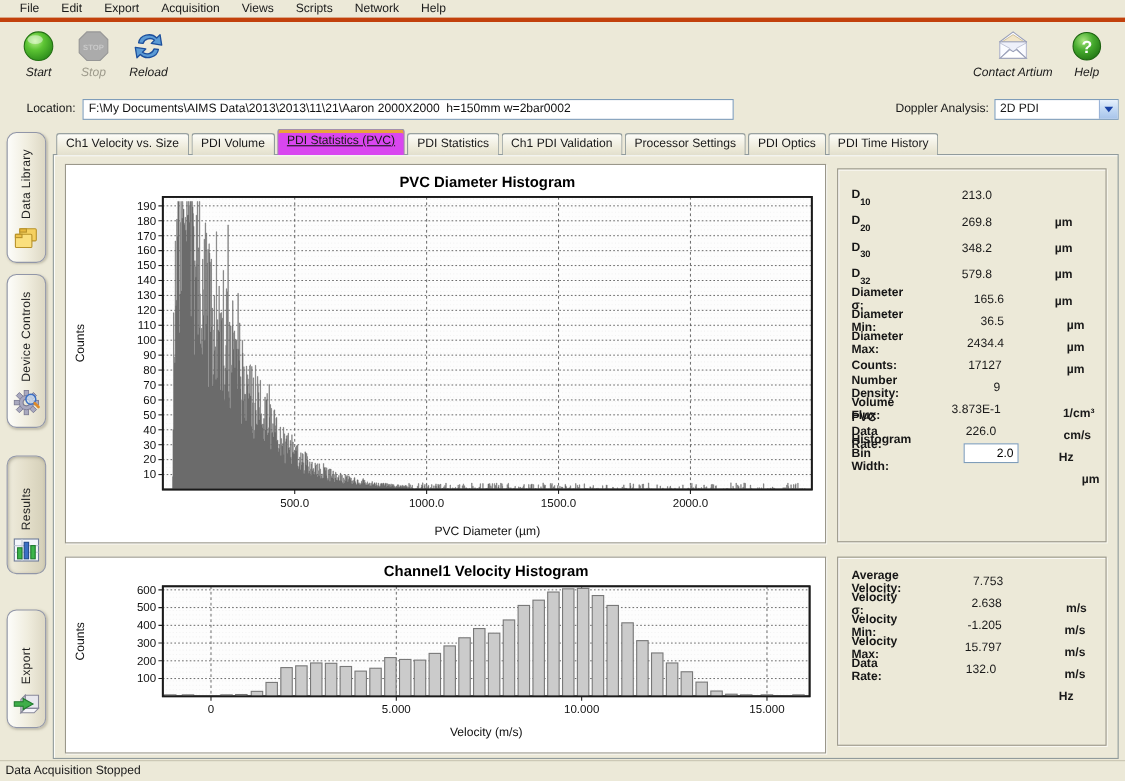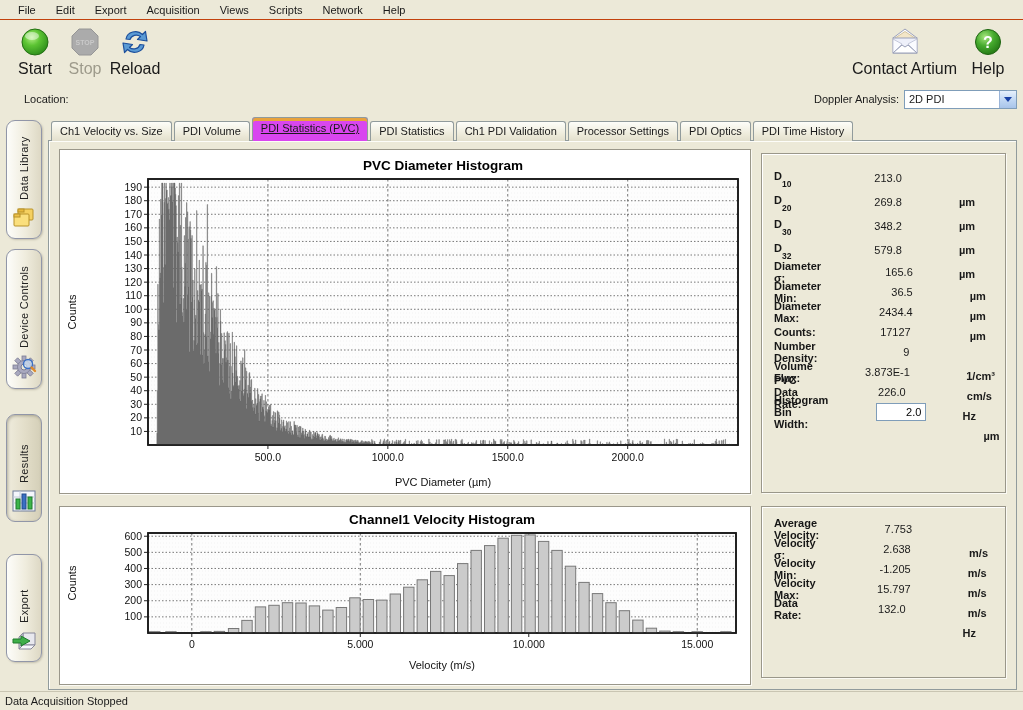--- a/index.html
+++ b/index.html
@@ -1,29 +1,29 @@
 <!DOCTYPE html>
 <html><head>
 <meta charset="utf-8">
 <style>
   * { margin:0; padding:0; box-sizing:border-box; }
   html,body { width:1023px; height:710px; overflow:hidden; }
   body { font-family:"Liberation Sans","DejaVu Sans",sans-serif; font-size:11px; color:#1a1a1a; background:#ece9d8; }
   .app { position:relative; width:1023px; height:710px; background:#ece9d8; }
 
   
-  .menubar { height:20px; display:flex; align-items:flex-end; padding-left:8px; gap:0;
-             border-bottom:1px solid #c2410c; background:#ece9d8; }
+  .menubar { height:20px; display:flex; align-items:flex-start; padding-left:8px; gap:0;
+             border-bottom:4px solid #c2410c; background:#ece9d8; }
   .menu-item { padding:2px 10px 3px 10px; cursor:default; }
 
   
   .toolbar { height:64px; display:flex; align-items:flex-start; padding:3px 10px 0 10px; }
   .tbtn { width:50px; display:flex; flex-direction:column; align-items:center; gap:1px; padding-top:2px; }
   .tbtn .ticon { width:34px; height:34px; display:flex; align-items:center; justify-content:center; }
-  .tbtn .tlabel { font-size:16px; }
+  .tbtn .tlabel { font-size:11px;font-style:italic; }
   .tbtn.disabled .tlabel { color:#9d9a8b; }
   .tbtn.wide { width:auto; padding:2px 6px 0 6px; }
   .tb-spacer { flex:1; }
 
   
   .locationbar { height:30px; display:flex; align-items:center; padding:0 6px 0 8px; gap:6px;margin-left:16px; }
   .loc-input { width:592px; height:19px; border:1px solid #7f9db9; background:#fff; font-family:"Liberation Sans",sans-serif;
                font-size:11px; padding:1px 5px; color:#111; }
   .dop-wrap { margin-left:auto; display:flex; align-items:center; gap:5px; }
   .combo { width:113px; height:19px; border:1px solid #7f9db9; background:#fff; display:flex; align-items:center; position:relative; }
@@ -156,20 +156,21 @@
           <circle cx="16" cy="16" r="12.5" fill="url(#gHelp)" stroke="#1d6310" stroke-width="1"></circle>
           <text x="16" y="22" text-anchor="middle" font-size="16" font-weight="bold" fill="#ffffff">?</text>
         </svg>
       </span>
       <span class="tlabel">Help</span>
     </div>
   </div>
 
   <div class="locationbar">
     <span>Location:</span>
+    <input class="loc-input" readonly="" value="F:\My Documents\AIMS Data\2013\2013\11\21\Aaron 2000X2000  h=150mm w=2bar0002" style="">
     <div class="dop-wrap">
       <span>Doppler Analysis:</span>
       <div class="combo">
         <span class="combo-text">2D PDI</span>
         <span class="combo-btn">
             <span class="arrow"></span>
           </span>
       </div>
     </div>
   </div>

